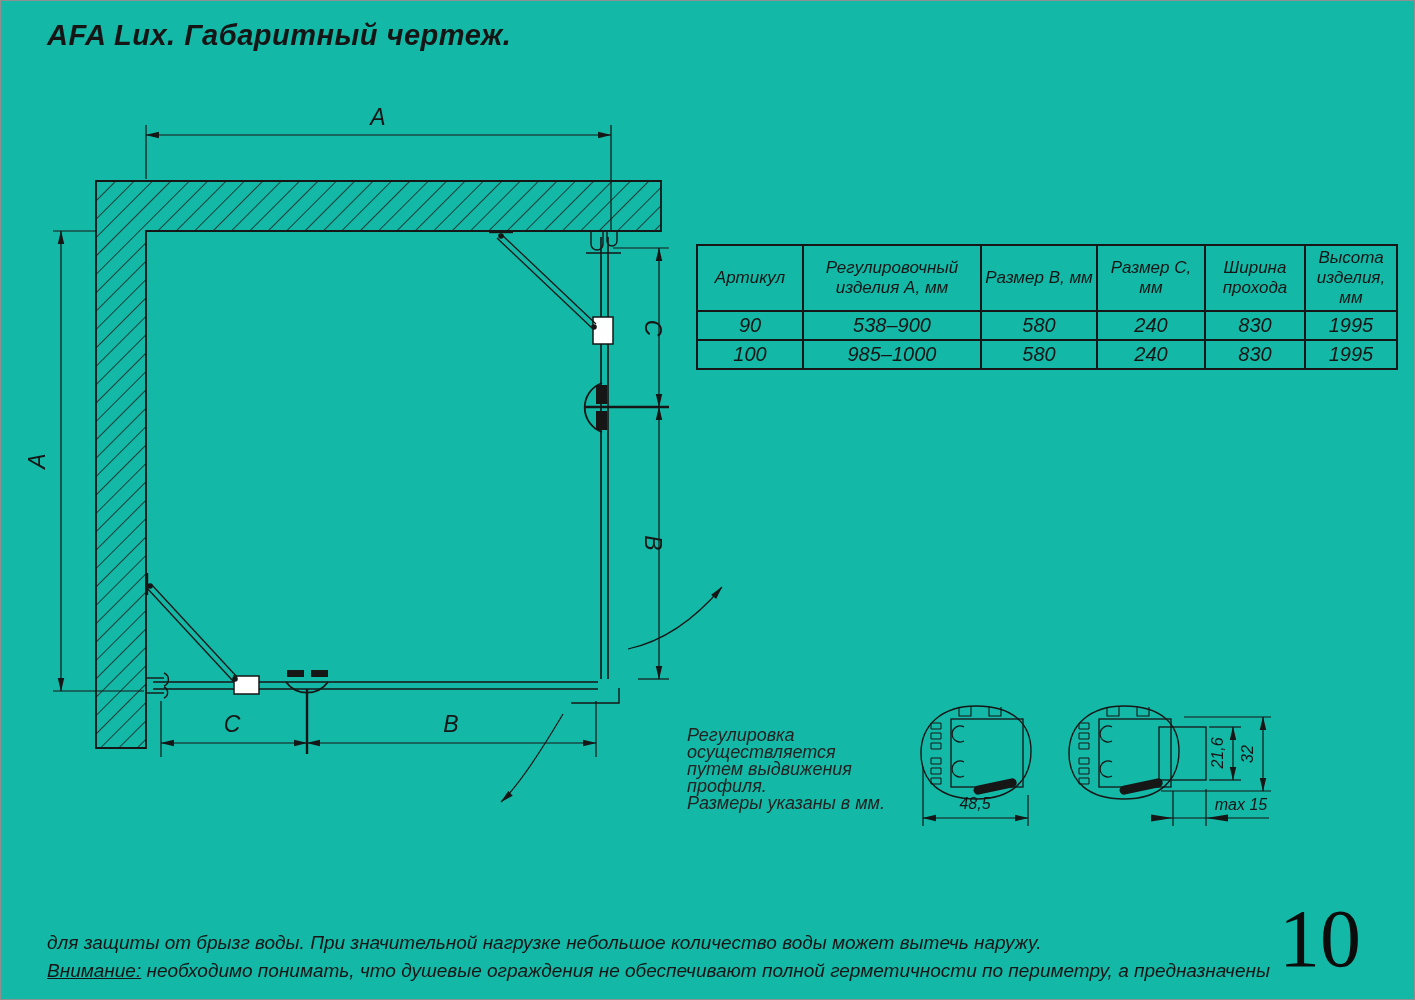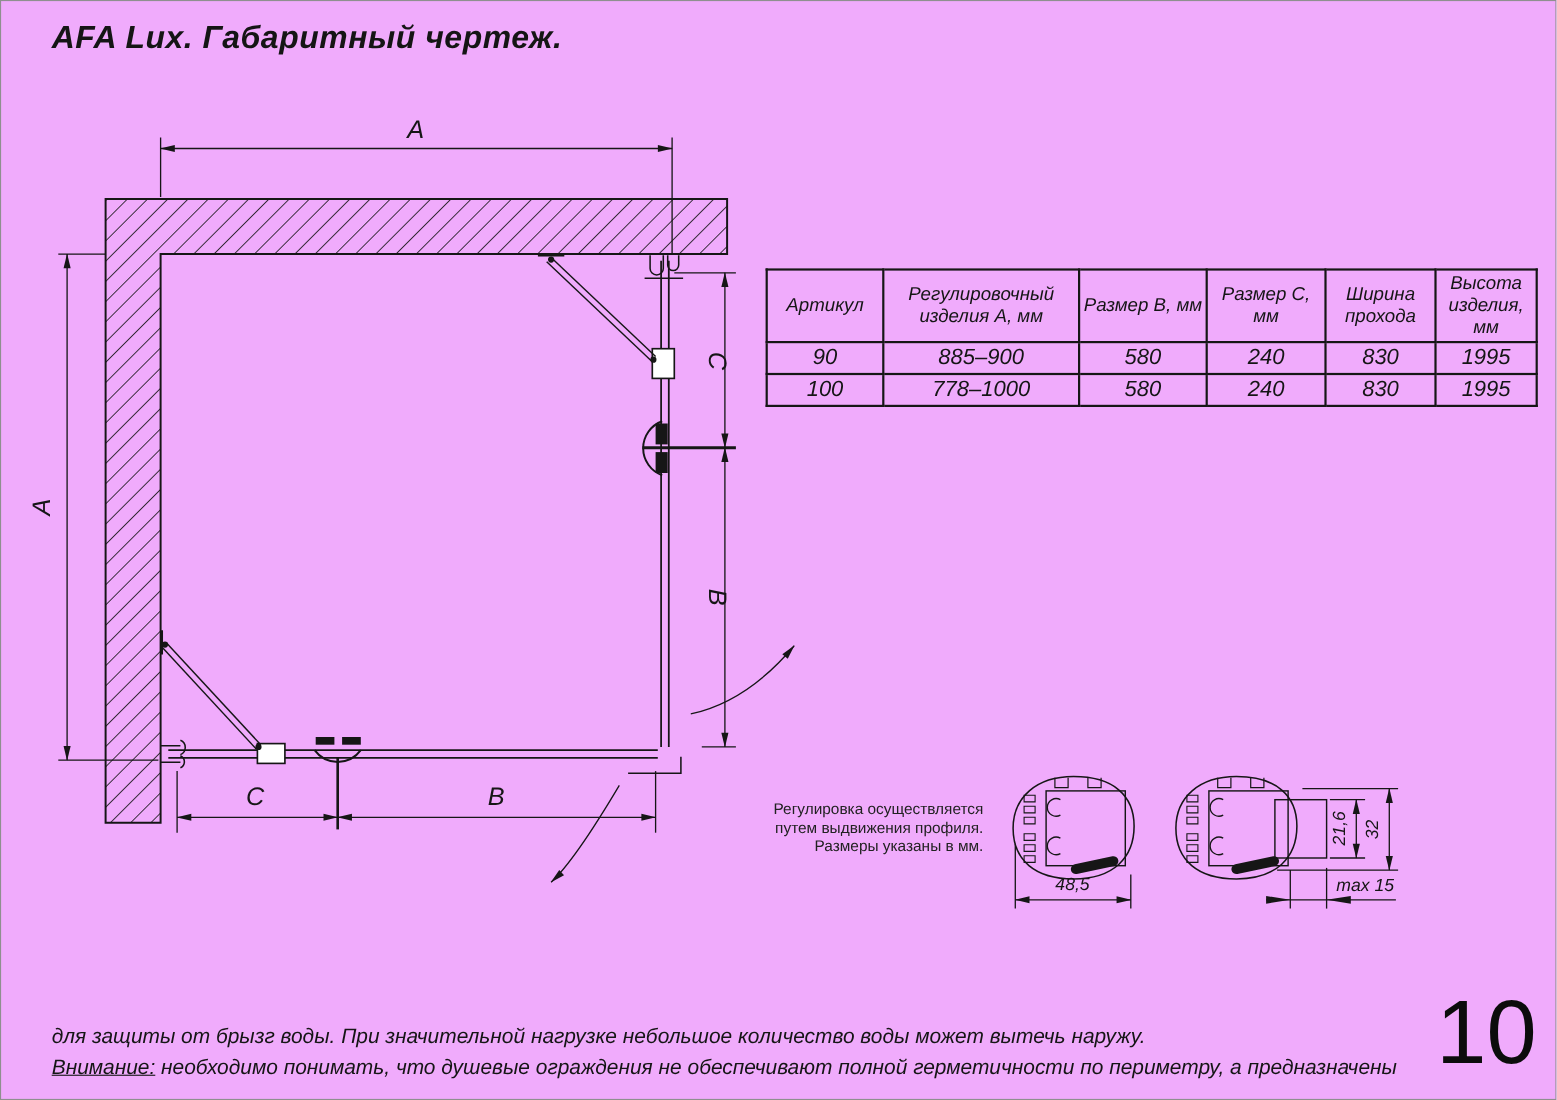--- a/index.html
+++ b/index.html
@@ -1,17 +1,17 @@
 <!DOCTYPE html>
 <html><head>
 <meta charset="utf-8">
 <style>
   html,body { margin:0; padding:0; background:#e8e8e8; }
   .page {
-    position:relative; width:1413px; height:998px; background:#f0abfc;
+    position:relative; width:1413px; height:998px; background:#14b8a6;
     border:1px solid #8f8f8f; overflow:hidden;
     font-family:"Liberation Sans", sans-serif; color:#111;
   }
   .title {
     position:absolute; left:46px; top:18px;
     font-size:29px; font-style:italic; font-weight:600;
     letter-spacing:0.5px; color:#151515;
   }
   svg.lineart { position:absolute; left:0; top:0; }
 
@@ -21,32 +21,32 @@
   table.spec th, table.spec td {
     border:2px solid #161616; text-align:center; vertical-align:middle;
     font-style:italic; font-weight:normal; color:#151515;
     padding:0 3px; line-height:1.18;
   }
   table.spec th { height:64px; font-size:17px; }
   table.spec td { height:27px; font-size:20px; }
 
   .profile-note {
     position:absolute; left:686px; top:726px; width:207px;
-    text-align:right; font-size:14px;
+    text-align:left; font-style:italic; font-size:18px;
     line-height:17px; color:#222;
   }
   .warning {
     position:absolute; left:46px; top:928px; width:1230px;
     font-style:italic; font-size:19px; line-height:27.5px; color:#151515;
   }
   .warning .u { text-decoration:underline; }
   .page-number {
     position:absolute; left:1278px; top:892px; width:118px;
-    font-size:82px; line-height:1.12; text-align:right;
-    font-family:Liberation Sans, sans-serif; color:#0c0c0c;
+    font-size:82px; line-height:1.12; text-align:left;
+    font-family:Liberation Serif, serif; color:#0c0c0c;
   }
 </style>
 </head>
 <body>
 
 <div class="page">
 
   <div class="title">AFA Lux. Габаритный чертеж.</div>
 
   <svg class="lineart" width="1413" height="998" viewBox="0 0 1413 998" fill="none" stroke="#161616" stroke-width="1.2">
@@ -233,29 +233,29 @@
           <th>Регулировочный изделия А, мм</th>
           <th>Размер В, мм</th>
           <th>Размер С, мм</th>
           <th>Ширина прохода</th>
           <th>Высота изделия, мм</th>
         </tr>
       </thead>
       <tbody>
         <tr>
           <td>90</td>
-          <td>885–900</td>
+          <td>538–900</td>
           <td>580</td>
           <td>240</td>
           <td>830</td>
           <td>1995</td>
         </tr>
         <tr>
           <td>100</td>
-          <td>778–1000</td>
+          <td>985–1000</td>
           <td>580</td>
           <td>240</td>
           <td>830</td>
           <td>1995</td>
         </tr>
       </tbody>
     </table>
   </div>
 
   <div class="profile-note">

